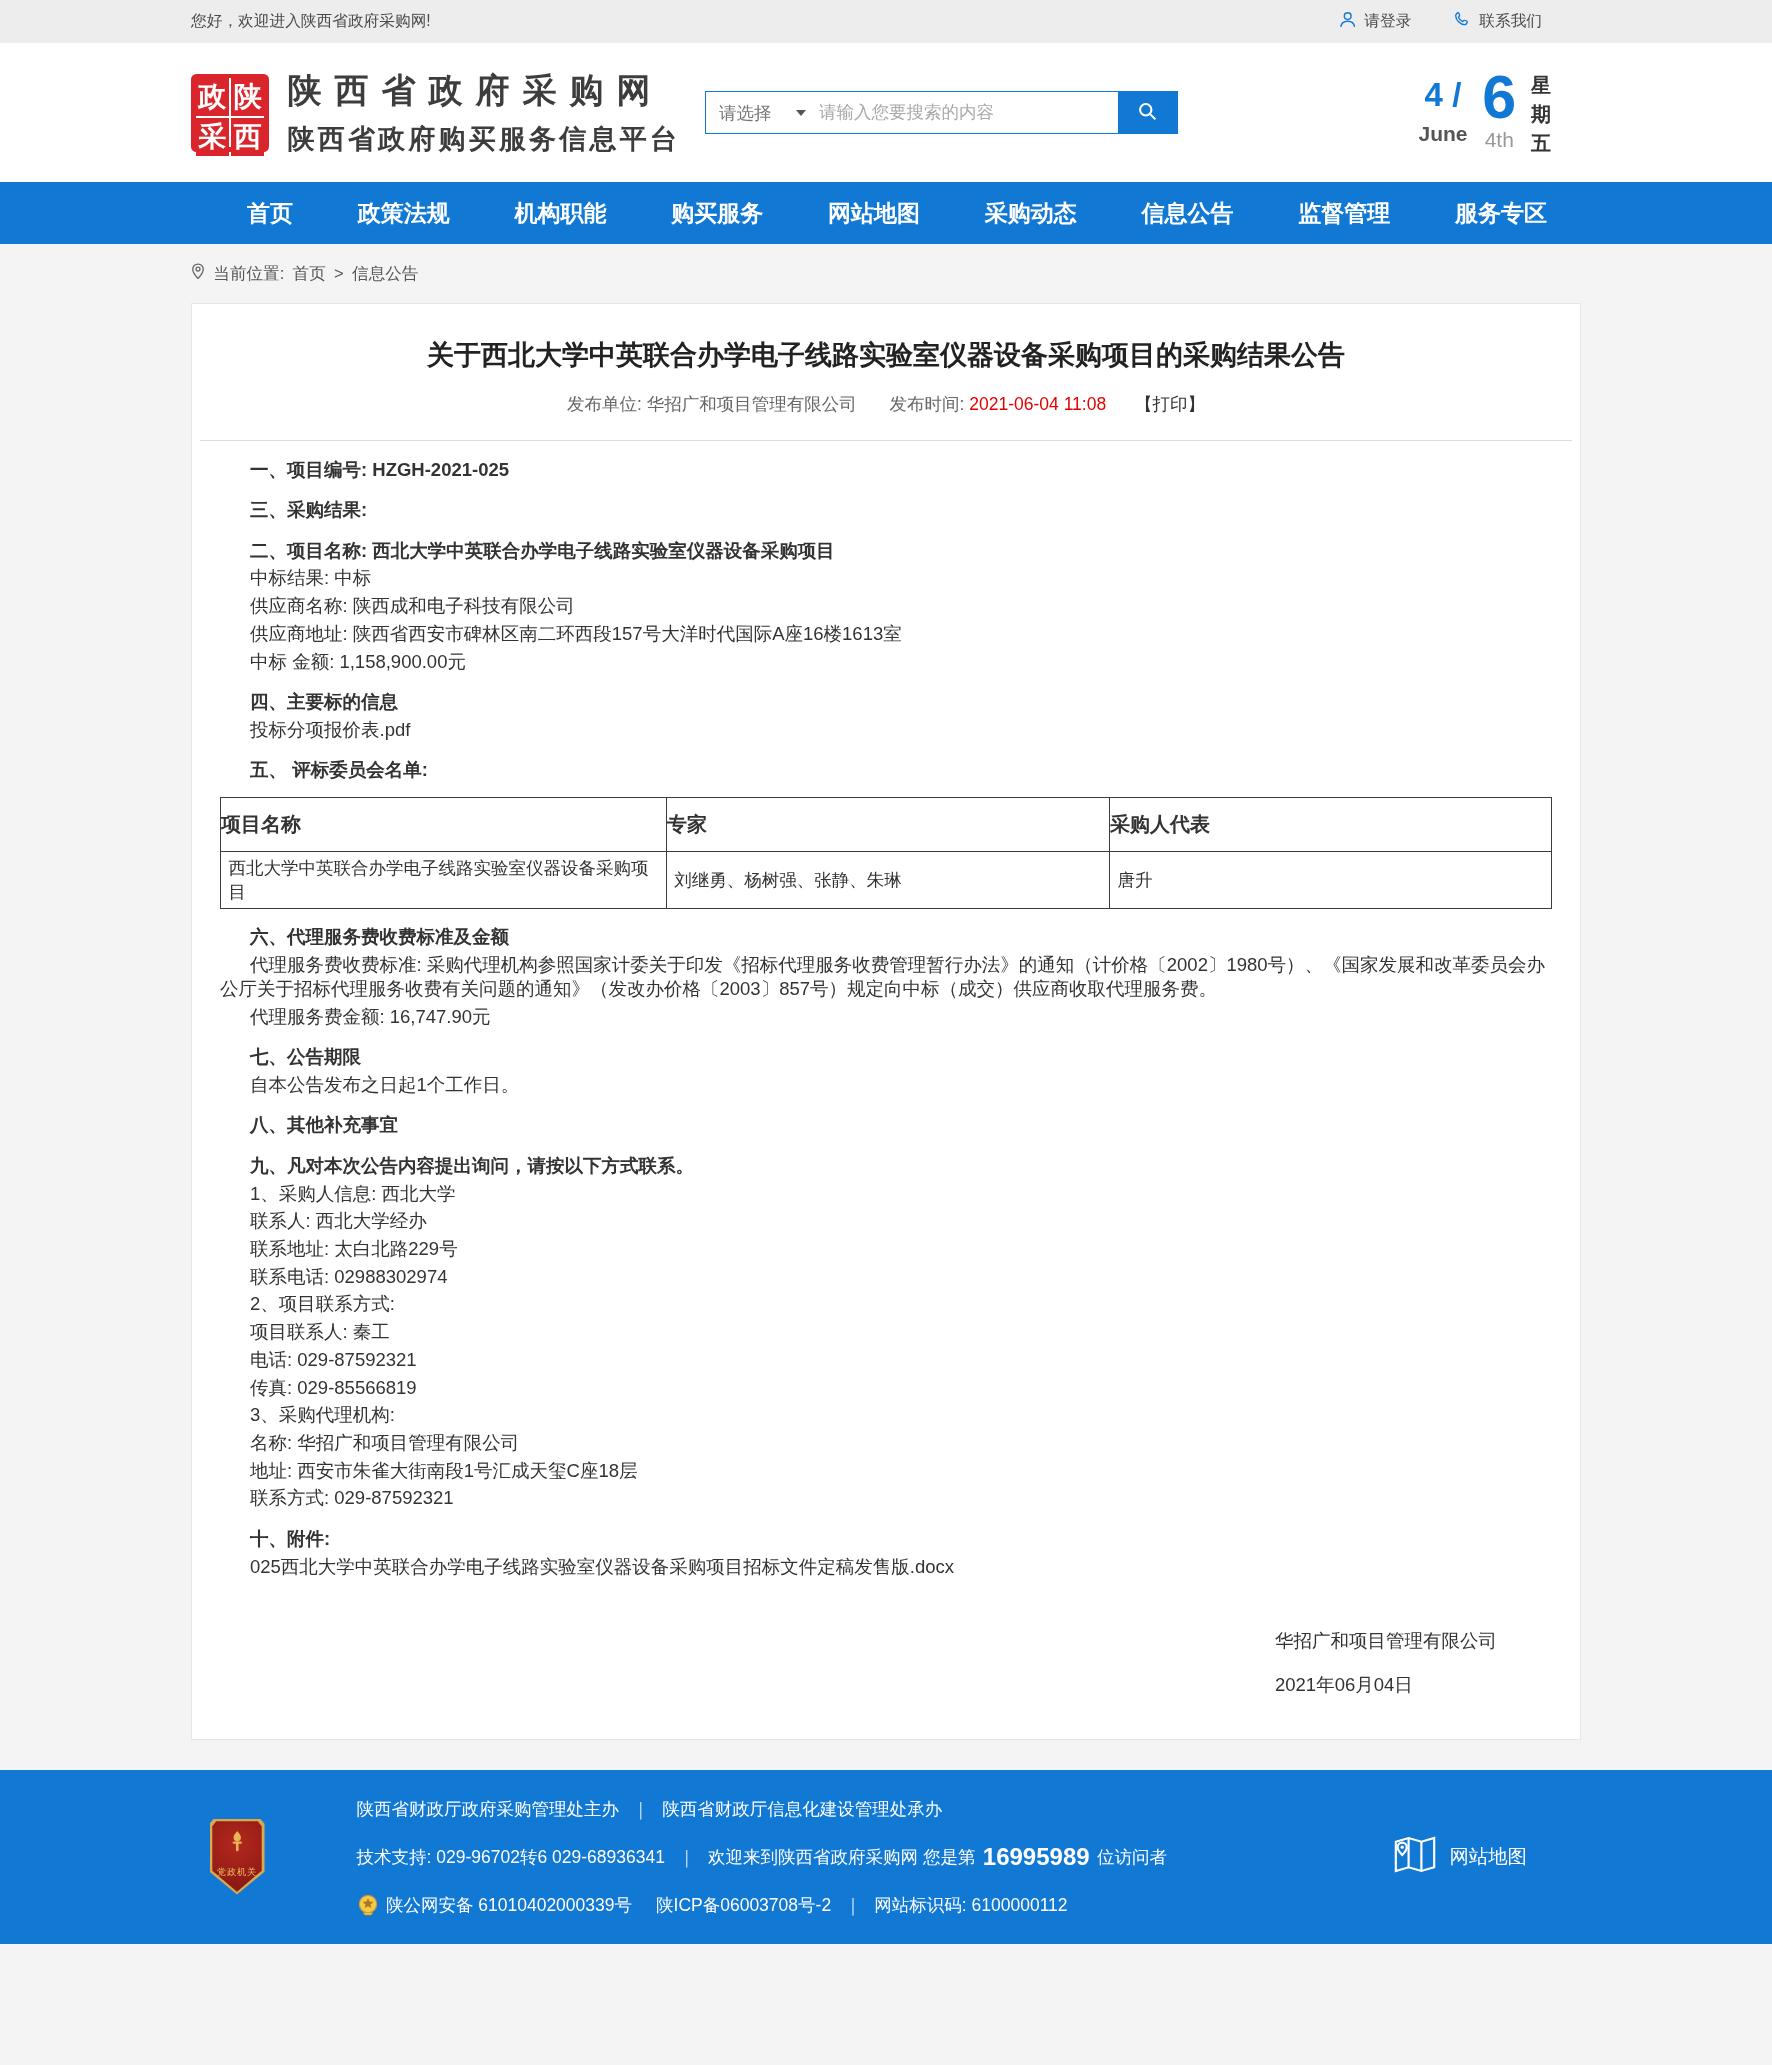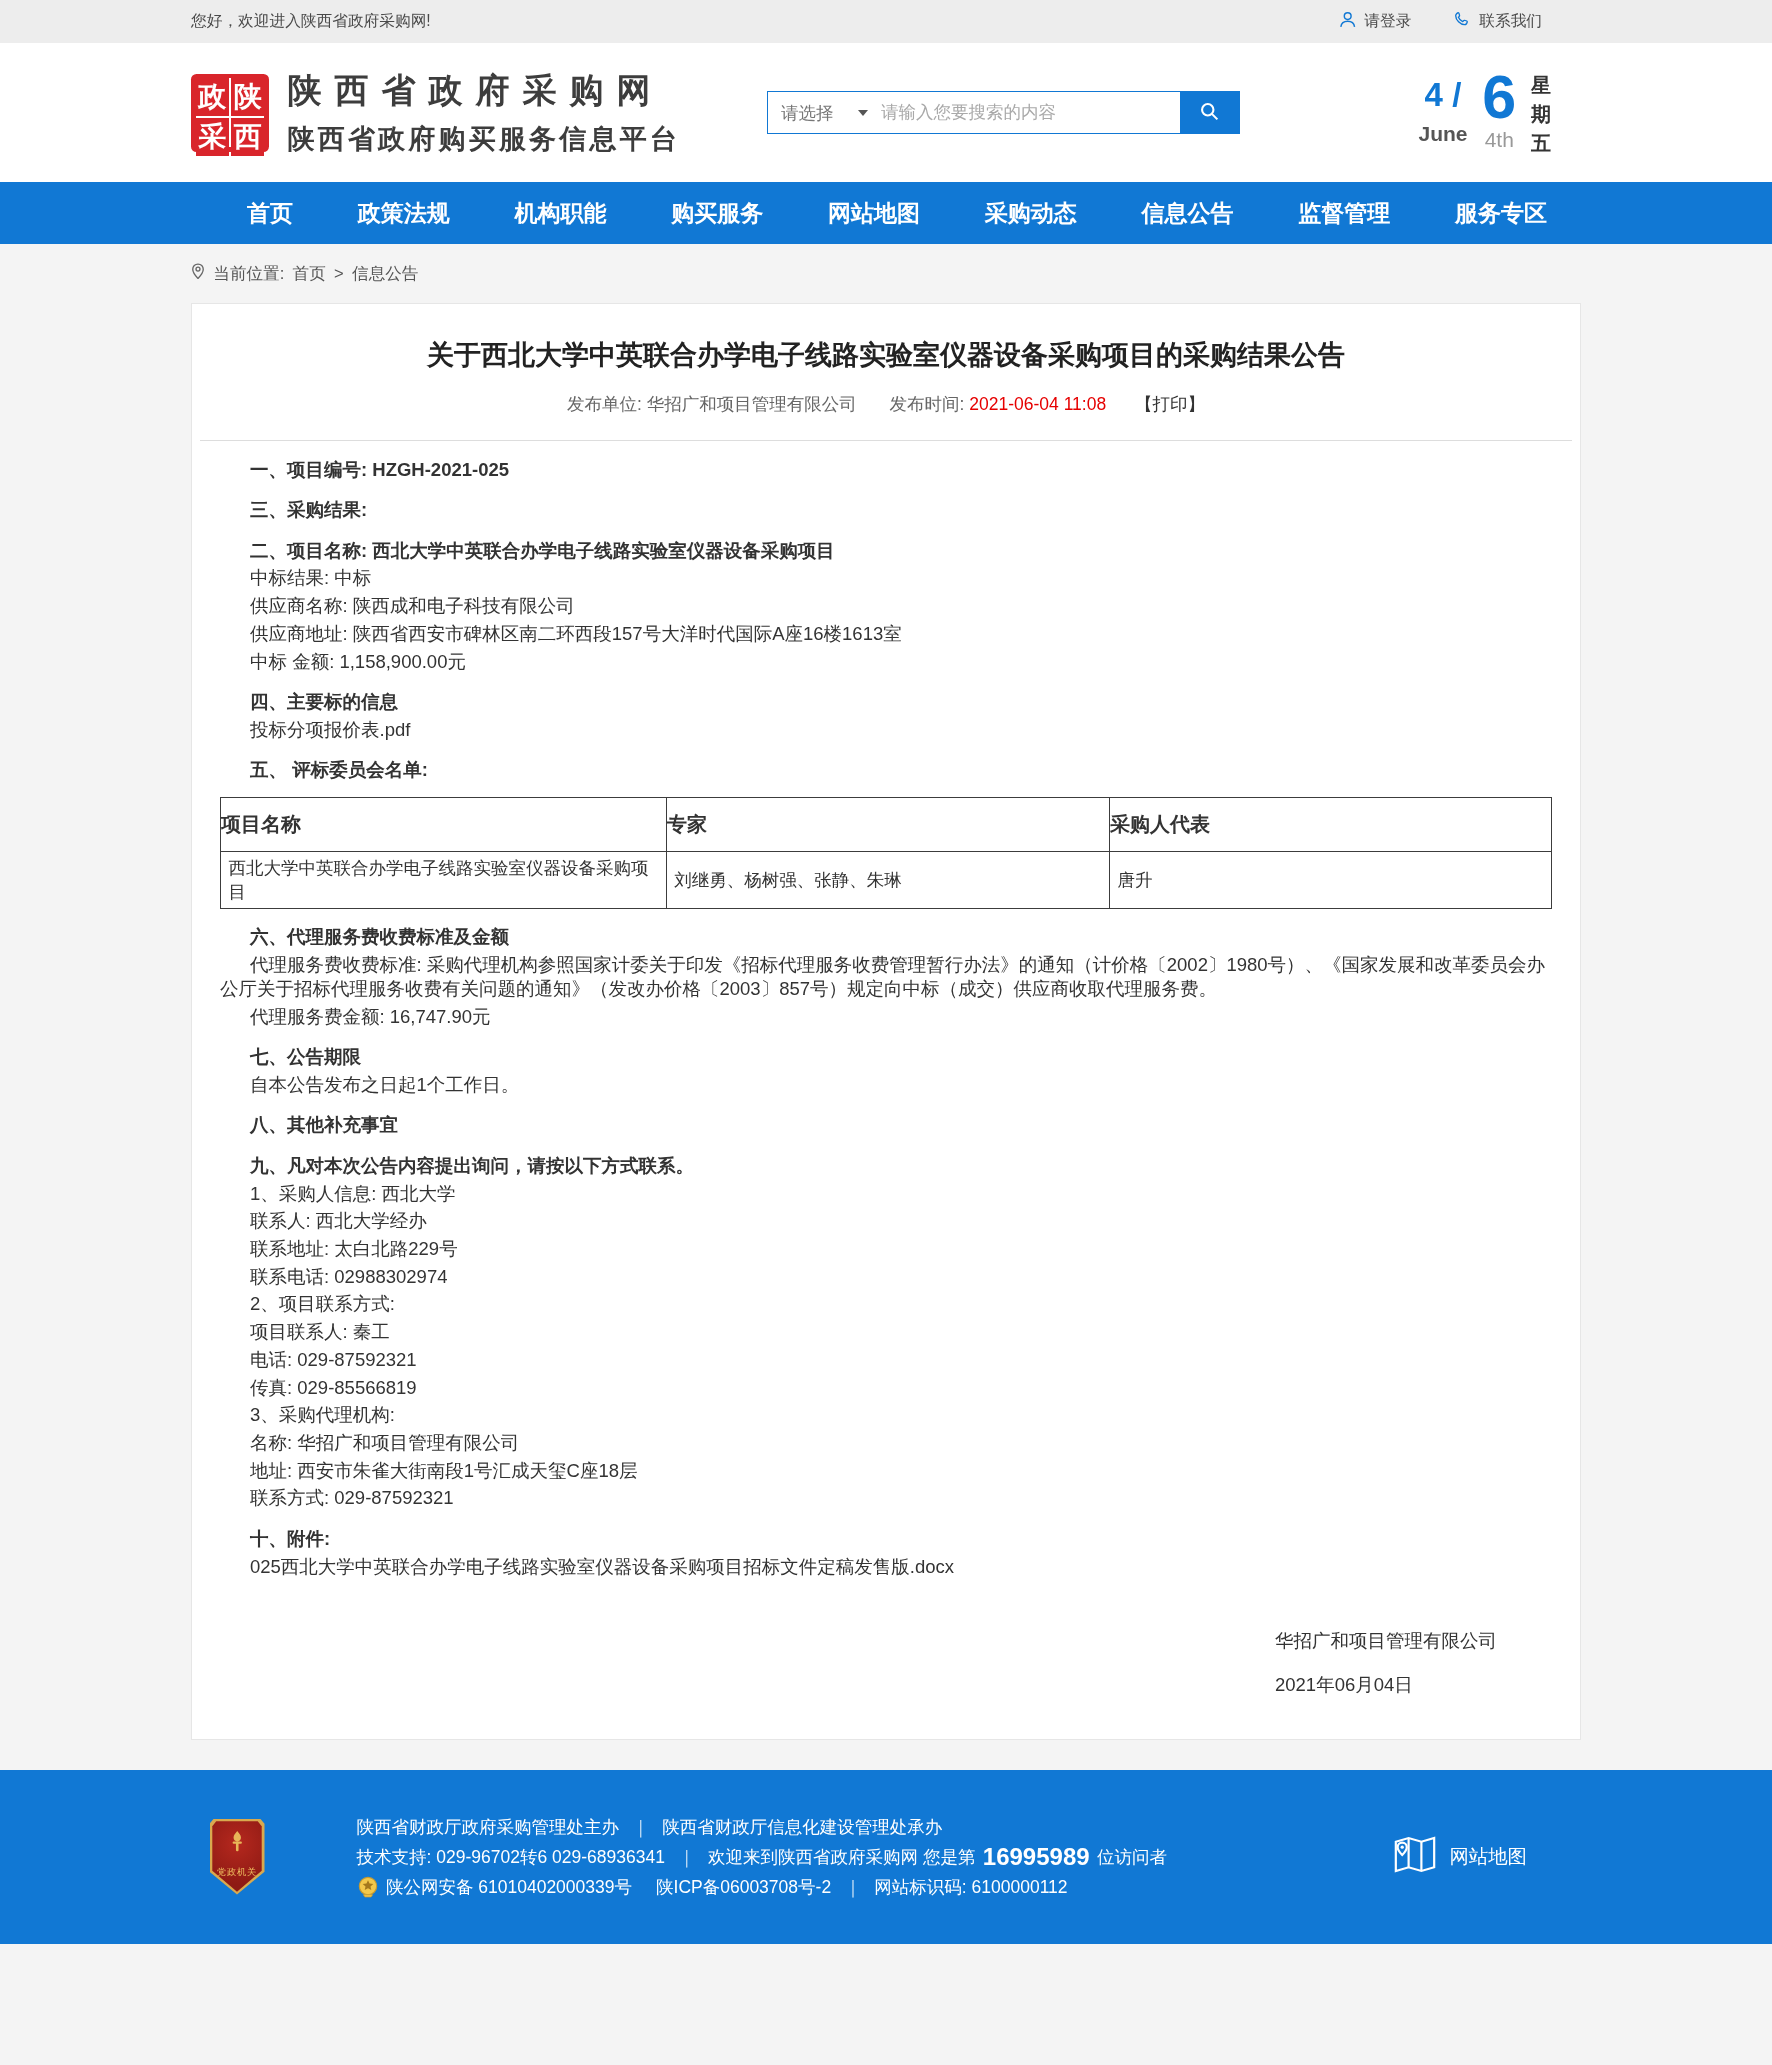--- a/index.html
+++ b/index.html
@@ -15,21 +15,21 @@
 
   
   .header { height:139px; background:#fff; }
   .header .wrap { height:100%; display:flex; align-items:center; }
   .seal { width:78px; height:78px; background:#d9252b; border-radius:5.5px; padding:4.6px; }
   .seal-grid { width:100%; height:100%; background:#fff; display:grid; grid-template-columns:1fr 1fr; grid-template-rows:1fr 1fr; gap:1.8px; }
   .seal-grid span { background:#d9252b; color:#fff; font-weight:700; font-size:28px; display:flex; align-items:center; justify-content:center; }
   .titles { margin-left:18.5px; }
   .site-title { font-size:34px; font-weight:700; color:#3d3d3d; letter-spacing:13px; white-space:nowrap; }
   .site-subtitle { font-size:27px; font-weight:700; color:#3d3d3d; letter-spacing:3.2px; margin-top:7.4px; white-space:nowrap; }
-  .search { margin-left:87px; width:473px; height:43px; border:1.8px solid #1178d4; background:#fff; display:flex; align-items:center; }
+  .search { margin-left:25px; width:473px; height:43px; border:1.8px solid #1178d4; background:#fff; display:flex; align-items:center; }
   .search-sel { width:113px; height:100%; display:flex; align-items:center; gap:24px; padding-left:13px; font-size:17.5px; color:#777; cursor:pointer; }
   .caret { width:0; height:0; border-left:5.5px solid transparent; border-right:5.5px solid transparent; border-top:6.5px solid #555; }
   .search input { flex:1; height:100%; border:none; outline:none; font-size:17.5px; color:#333; font-family:inherit; }
   .search input::placeholder { color:#a9a9a9; }
   .search-btn { width:59px; height:100%; background:#1178d4; border:none; display:flex; align-items:center; justify-content:center; cursor:pointer; }
   .date-block { margin-left:auto; margin-right:28px; display:flex; gap:14.8px; }
   .dcol { text-align:center; }
   .d-small { font-size:33px; font-weight:700; color:#1178d4; line-height:55px; }
   .d-big { font-size:61px; font-weight:700; color:#1178d4; line-height:61px; }
   .d-en1 { font-size:21px; font-weight:700; color:#555; }
@@ -65,21 +65,21 @@
   .signature { width:fit-content; margin:50px 55px 0 auto; font-size:18.5px; line-height:24px; }
   .signature .sig-date { margin-top:20px; }
 
   
   .footer { height:174px; background:#1178d4; color:#fff; }
   .footer .wrap { height:100%; display:flex; align-items:center; }
   .fshield-outer { width:55px; height:76px; margin-left:18.5px; background:#dcا; background:#d9a94e; clip-path:polygon(0% 7%, 8% 0%, 92% 0%, 100% 7%, 100% 70%, 50% 100%, 0% 70%); padding:2.8px; flex:none; }
   .fshield { width:100%; height:100%; background:radial-gradient(circle at 50% 32%, #b5281e 0%, #8e1a14 75%); clip-path:polygon(0% 7%, 8% 0%, 92% 0%, 100% 7%, 100% 70%, 50% 100%, 0% 70%); display:flex; flex-direction:column; align-items:center; justify-content:flex-start; }
   .fshield .torch { margin-top:9.2px; }
   .fshield .btxt { font-size:9.2px; color:#f0c060; letter-spacing:0.9px; margin-top:8px; white-space:nowrap; }
-  .ftext { margin-left:92px; display:flex; flex-direction:column; gap:4px; font-size:17.5px; }
+  .ftext { margin-left:92px; display:flex; flex-direction:column; gap:22px; font-size:17.5px; }
   .fline { display:flex; align-items:center; flex-wrap:nowrap; white-space:nowrap; }
   .fdiv { margin:0 13px; opacity:.85; }
   .fcount { font-size:24px; font-weight:700; margin:0 7.4px; }
   .fbadge { margin-right:7.4px; display:inline-flex; }
   .fgap { display:inline-block; width:24px; }
   .sitemap { margin-left:auto; margin-right:54px; display:flex; align-items:center; gap:13px; font-size:19.4px; cursor:pointer; }
 </style>
 </head>
 <body>
 

